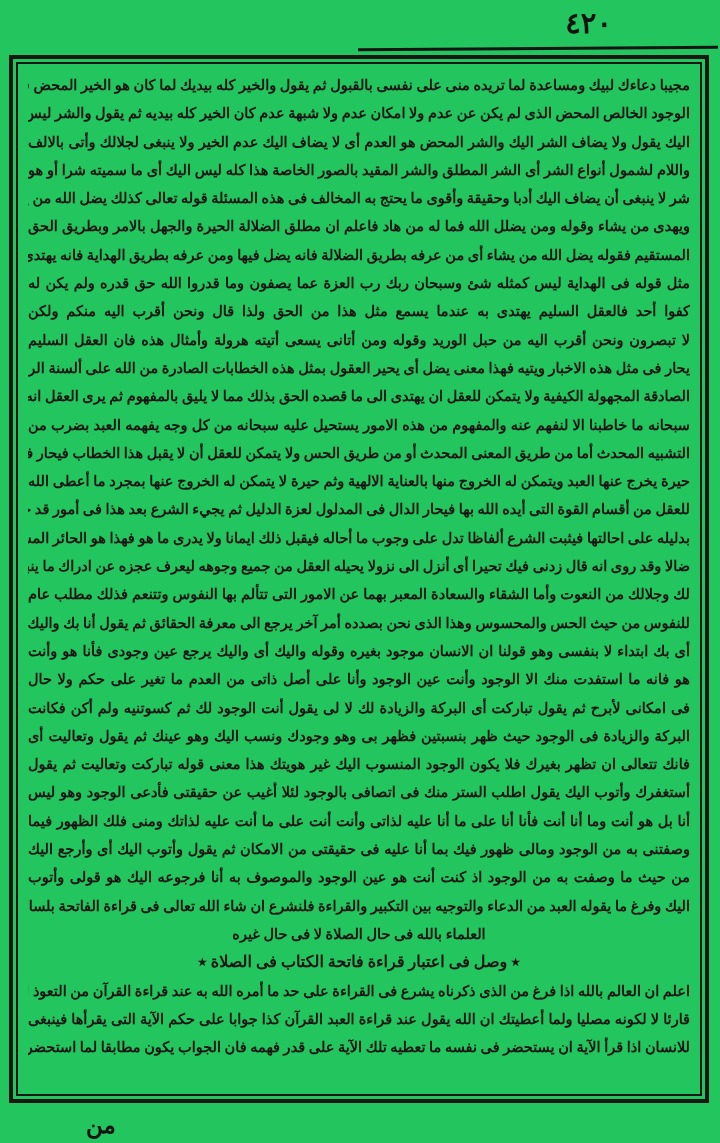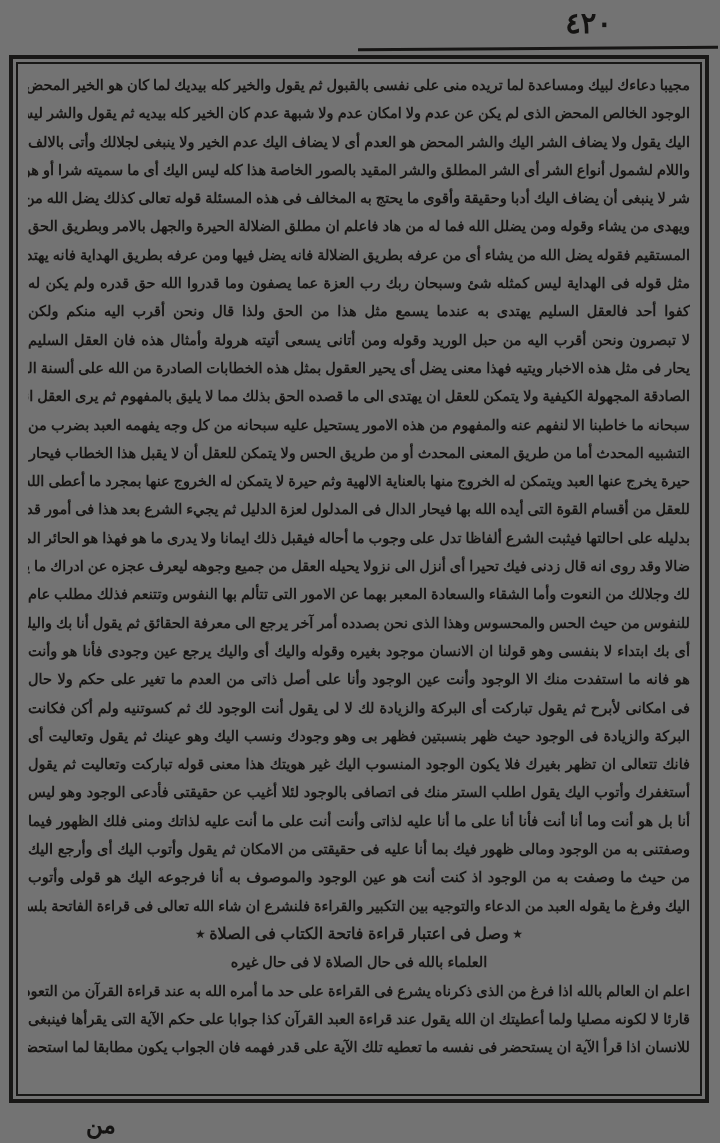--- a/index.html
+++ b/index.html
@@ -1,21 +1,21 @@
 <!DOCTYPE html>
 <html lang="ar"><head>
 <meta charset="utf-8">
 <style>
   html,body { margin:0; padding:0; background:#d8d5cf; }
   .sheet {
     position:relative;
     width:720px; height:1143px;
     margin:0 auto;
-    background:#737373;
-    font-family:Liberation Sans, sans-serif;
+    background:#22c55e;
+    font-family:Liberation Serif, serif;
     overflow:hidden;
   }
   .page-number {
     position:absolute; top:6px; right:108px;
     font-size:29px; font-weight:bold; color:#141312;
     direction:rtl;
   }
   .header-rule {
     position:absolute; top:47px; right:2px;
     width:360px; height:3px; background:#161514;
@@ -99,22 +99,22 @@
           <div class="tline">أى بك ابتداء لا بنفسى وهو قولنا ان الانسان موجود بغيره وقوله واليك أى واليك يرجع عين وجودى فأنا هو وأنت</div>
           <div class="tline">هو فانه ما استفدت منك الا الوجود وأنت عين الوجود وأنا على أصل ذاتى من العدم ما تغير على حكم ولا حال</div>
           <div class="tline">فى امكانى لأبرح ثم يقول تباركت أى البركة والزيادة لك لا لى يقول أنت الوجود لك ثم كسوتنيه ولم أكن فكانت</div>
           <div class="tline">البركة والزيادة فى الوجود حيث ظهر بنسبتين فظهر بى وهو وجودك ونسب اليك وهو عينك ثم يقول وتعاليت أى</div>
           <div class="tline">فانك تتعالى ان تظهر بغيرك فلا يكون الوجود المنسوب اليك غير هويتك هذا معنى قوله تباركت وتعاليت ثم يقول</div>
           <div class="tline">أستغفرك وأتوب اليك يقول اطلب الستر منك فى اتصافى بالوجود لئلا أغيب عن حقيقتى فأدعى الوجود وهو ليس</div>
           <div class="tline">أنا بل هو أنت وما أنا أنت فأنا أنا على ما أنا عليه لذاتى وأنت أنت على ما أنت عليه لذاتك ومنى فلك الظهور فيما</div>
           <div class="tline">وصفتنى به من الوجود ومالى ظهور فيك بما أنا عليه فى حقيقتى من الامكان ثم يقول وأتوب اليك أى وأرجع اليك</div>
           <div class="tline">من حيث ما وصفت به من الوجود اذ كنت أنت هو عين الوجود والموصوف به أنا فرجوعه اليك هو قولى وأتوب</div>
           <div class="tline">اليك وفرغ ما يقوله العبد من الدعاء والتوجيه بين التكبير والقراءة فلنشرع ان شاء الله تعالى فى قراءة الفاتحة بلسان</div>
+          <div class="tline short">العلماء بالله فى حال الصلاة لا فى حال غيره</div>
           <div class="tline heading">٭ وصل فى اعتبار قراءة فاتحة الكتاب فى الصلاة ٭</div>
-          <div class="tline short">العلماء بالله فى حال الصلاة لا فى حال غيره</div>
           <div class="tline">اعلم ان العالم بالله اذا فرغ من الذى ذكرناه يشرع فى القراءة على حد ما أمره الله به عند قراءة القرآن من التعوذ لكونه</div>
           <div class="tline">قارئا لا لكونه مصليا ولما أعطيتك ان الله يقول عند قراءة العبد القرآن كذا جوابا على حكم الآية التى يقرأها فينبغى</div>
           <div class="tline">للانسان اذا قرأ الآية ان يستحضر فى نفسه ما تعطيه تلك الآية على قدر فهمه فان الجواب يكون مطابقا لما استحضرته</div>
         </div>
     </div>
   </div>
 
   <div class="catchword">من</div>
 
 </div>

